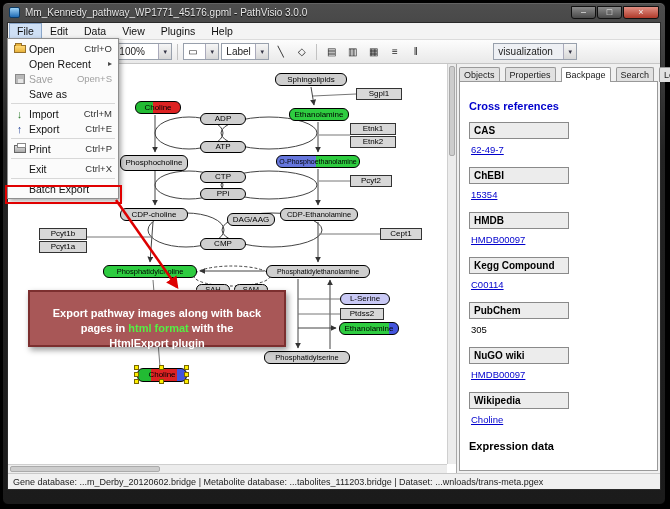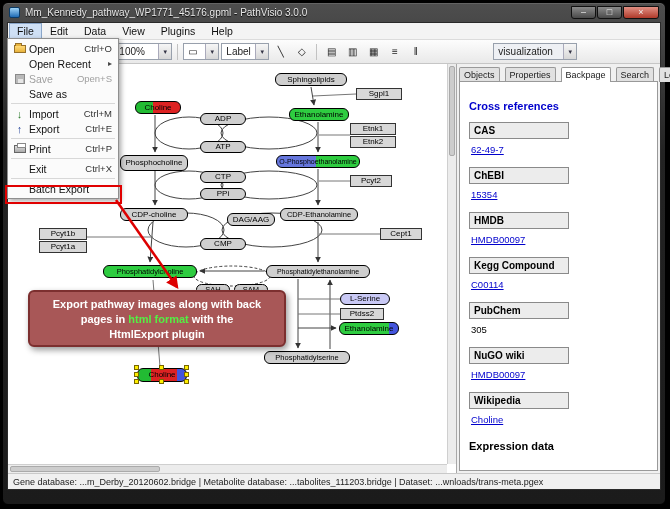--- a/index.html
+++ b/index.html
@@ -104,23 +104,23 @@
   .mi .lbl { margin-left:2px; }
   .mi .sc { margin-left:auto; font-size:9.5px; color:#333; }
   .mi.disabled .lbl, .mi.disabled .sc { color:#a0a0a0; }
   .mi .sub { margin-left:auto; font-size:8px; color:#444; }
   .msep { height:1px; background:#d8d8d8; margin:2px 3px; }
 
   
   .batch-box { position:absolute; left:5px; top:185px; width:117px; height:19px;
     border:2px solid #e00000; z-index:35; }
   .annotation { position:absolute; left:28px; top:290px; width:258px; height:57px;
-    background:#a85757; border:2px solid #7c2f2f; border-radius:6px; z-index:34;
+    background:#a85757; border:2px solid #7c2f2f; border-radius:0; z-index:34;
     box-shadow:2px 3px 6px rgba(0,0,0,.4); color:#fff; font-weight:bold; font-size:11px;
-    text-align:center; padding-top:5px; line-height:15px; }
+    text-align:center; padding-top:14px; line-height:15px; }
   .annotation .hl { color:#55ee44; margin:0 3px; }
   .callout-svg { position:absolute; left:0; top:0; width:670px; height:509px; z-index:40; pointer-events:none; }
 </style>
 </head>
 <body>
 
 <div class="window">
   <div class="titlebar">
     <span class="app-icon"></span>
     <span class="title-text">Mm_Kennedy_pathway_WP1771_45176.gpml - PathVisio 3.0.0</span>

